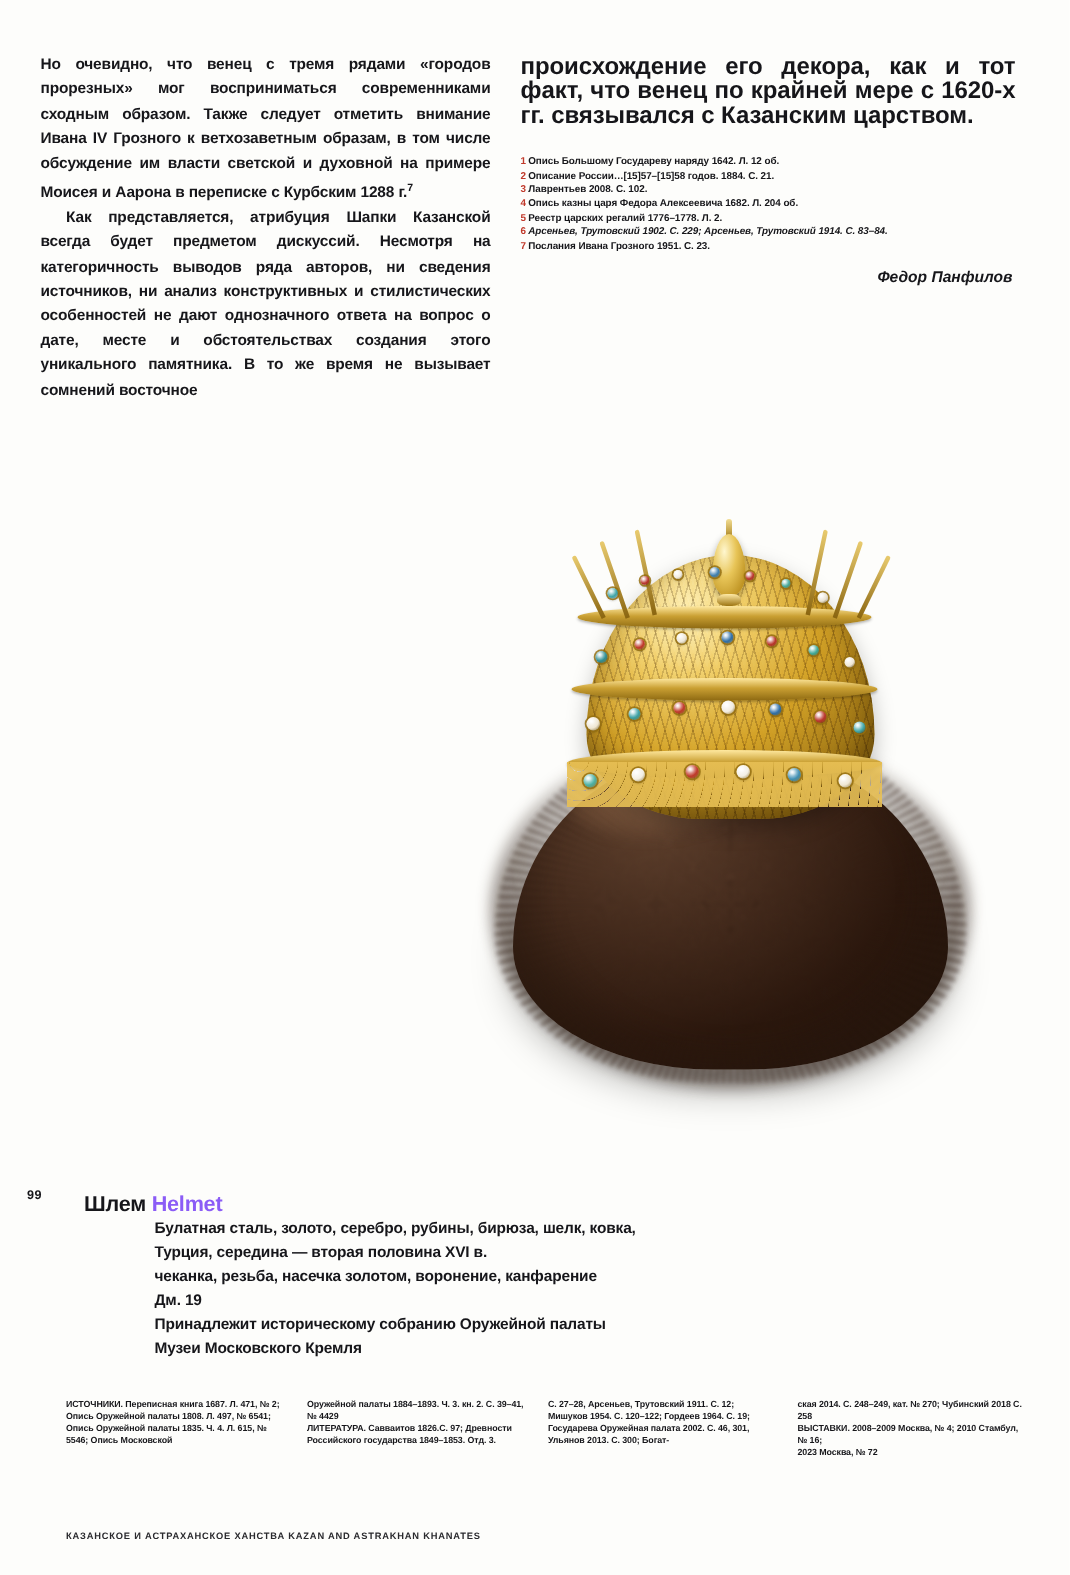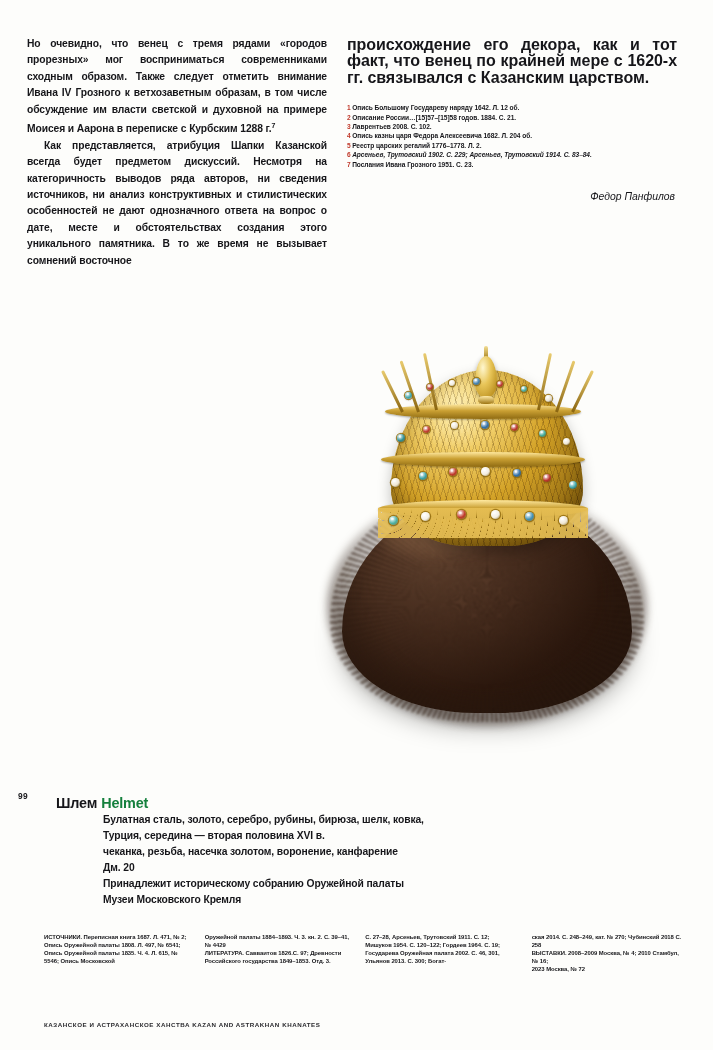--- a/index.html
+++ b/index.html
@@ -52,24 +52,24 @@
     margin-top: 17px;
     font-size: 6.6px;
     line-height: 9.4px;
     font-weight: 700;
     letter-spacing: -0.05px;
   }
   .notes .n { display: block; }
   .notes .num { color: #c0392b; font-weight: 800; margin-right: 1.5px; }
   .notes .it { font-style: italic; }
   .byline {
-    margin-top: 22px;
+    margin-top: 11px;
     text-align: right;
     font-style: italic;
-    font-weight: 400;
+    font-weight: 700;
     font-size: 10.4px;
     padding-right: 2px;
   }
 
   
   .figure {
     position: absolute;
     left: 260px;
     top: 248px;
     width: 430px;
@@ -249,21 +249,21 @@
     letter-spacing: 0.3px;
   }
   .caption-title {
     position: absolute;
     left: 56px;
     top: 795px;
     font-size: 14.4px;
     font-weight: 800;
     letter-spacing: -0.15px;
   }
-  .caption-title .en { color: #15803d; }
+  .caption-title .en { color: #8b5cf6; }
   .caption-body {
     position: absolute;
     left: 103px;
     top: 812px;
     width: 470px;
     font-size: 10.3px;
     line-height: 16.1px;
     font-weight: 700;
     letter-spacing: -0.1px;
   }
@@ -392,21 +392,21 @@
 
   <div class="folio-num">99</div>
   <div class="caption-title">
     <span>Шлем</span>
     <span class="en">Helmet</span>
   </div>
   <div class="caption-body">
     <div>Булатная сталь, золото, серебро, рубины, бирюза, шелк, ковка,</div>
     <div>Турция, середина — вторая половина XVI в.</div>
     <div>чеканка, резьба, насечка золотом, воронение, канфарение</div>
-    <div>Дм. 20</div>
+    <div>Дм. 19</div>
     <div>Принадлежит историческому собранию Оружейной палаты</div>
     <div>Музеи Московского Кремля</div>
   </div>
 
   <div class="refs">
     <div class="rcol">
       <div>ИСТОЧНИКИ. Переписная книга 1687. Л. 471, № 2; Опись Оружейной палаты 1808. Л. 497, № 6541; Опись Оружейной палаты 1835. Ч. 4. Л. 615, № 5546; Опись Московской</div>
     </div>
     <div class="rcol">
       <div>Оружейной палаты 1884–1893. Ч. 3. кн. 2. С. 39–41, № 4429</div>

